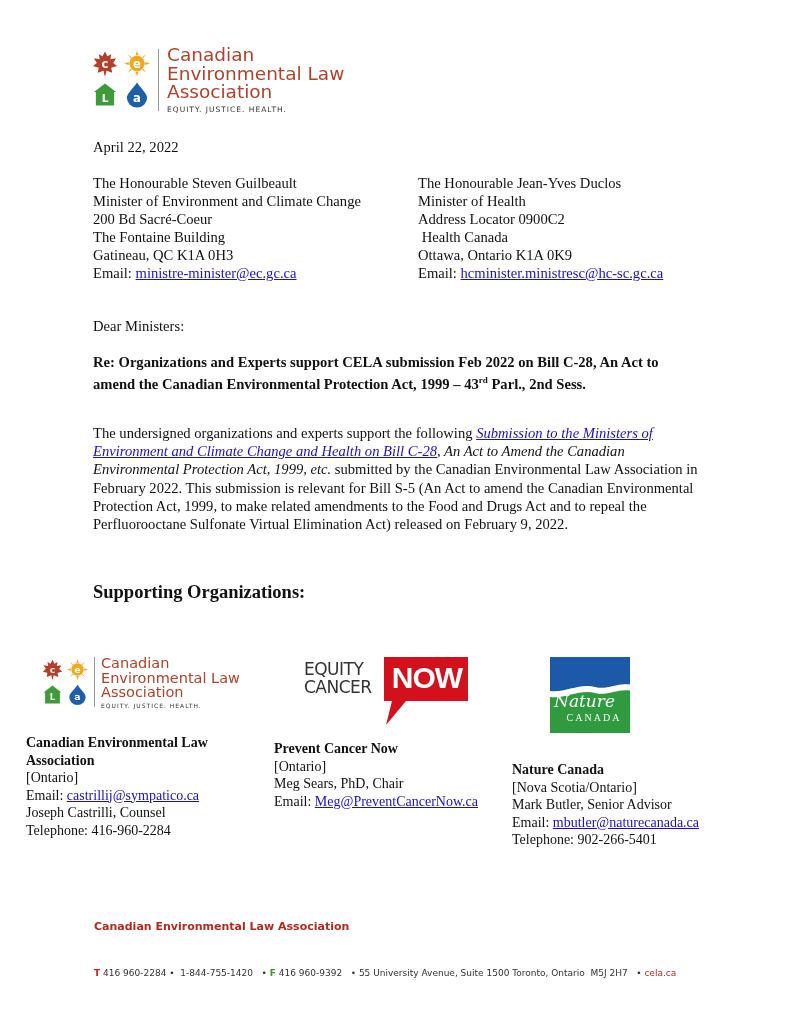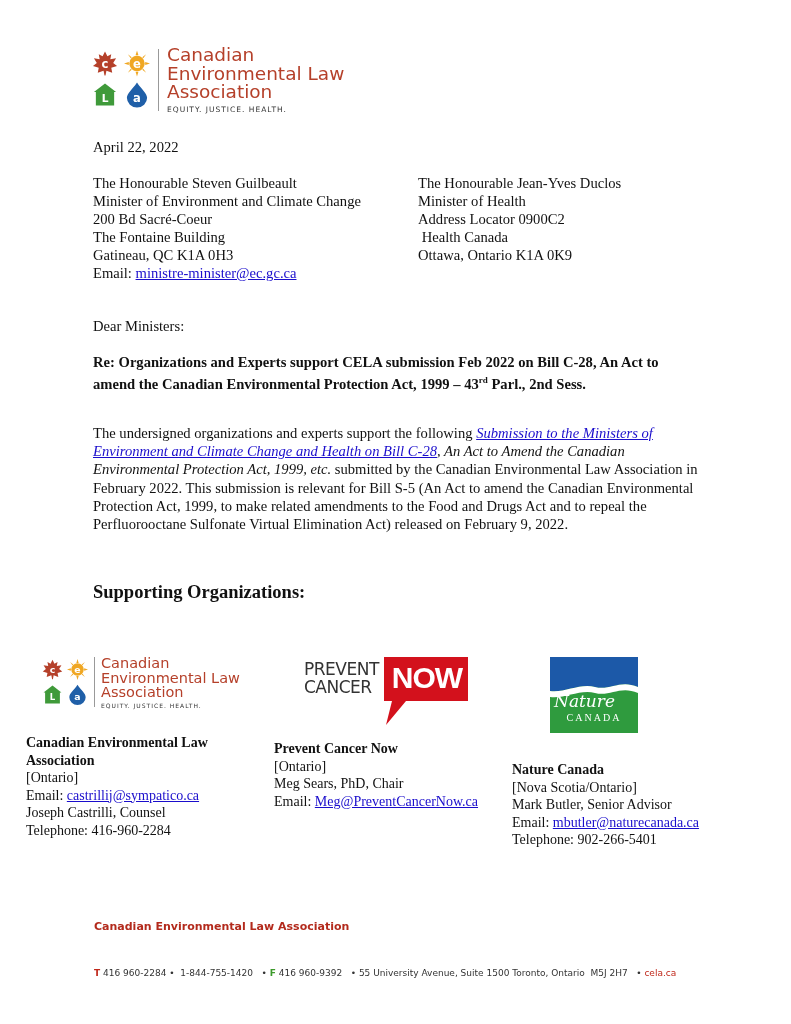--- a/index.html
+++ b/index.html
@@ -94,20 +94,21 @@
   <div class="line">Gatineau, QC K1A 0H3</div>
   <div class="line"><span>Email: </span><span class="link">ministre-minister@ec.gc.ca</span></div>
 </div>
 
 <div class="abs" style="left:418px; top:174px;">
   <div class="line">The Honourable Jean-Yves Duclos</div>
   <div class="line">Minister of Health</div>
   <div class="line">Address Locator 0900C2</div>
   <div class="line" style="white-space:pre;"> Health Canada</div>
   <div class="line">Ottawa, Ontario K1A 0K9</div>
+  <div class="line"><span>Email: </span><span class="link">hcminister.ministresc@hc-sc.gc.ca</span></div>
 </div>
 
 <div class="abs line" style="left:93px; top:317px;">Dear Ministers:</div>
 
 <div class="abs bold" style="left:93px; top:353px; line-height:18px;">
   <div class="line">Re: Organizations and Experts support CELA submission Feb 2022 on Bill C-28, An Act to</div>
   <div class="line"><span>amend the Canadian Environmental Protection Act, 1999 – 43</span><sup style="font-size:9px;">rd</sup><span> Parl., 2nd Sess.</span></div>
 </div>
 
 <div class="abs para" style="left:93px; top:424px; width:605px;"><span>The undersigned organizations and experts support the following </span><span class="link ital">Submission to the Ministers of Environment and Climate Change and Health on Bill C-28</span><span class="ital">, An Act to Amend the Canadian Environmental Protection Act, 1999, etc.</span><span> submitted by the Canadian Environmental Law Association in February 2022.  This submission is relevant for Bill S-5 (An Act to amend the Canadian Environmental Protection Act, 1999, to make related amendments to the Food and Drugs Act and to repeal the Perfluorooctane Sulfonate Virtual Elimination Act) released on February 9, 2022.</span></div>
@@ -157,30 +158,30 @@
       <span class="l1">Canadian</span>
       <span class="l1">Environmental Law</span>
       <span class="l1">Association</span>
     </div>
     <div class="logo-tag" style="font-size:6px; margin-top:2px;">EQUITY. JUSTICE. HEALTH.</div>
   </div>
 </div>
 
 <div class="abs" style="left:304px; top:657px; width:165px; height:68px;">
   <div class="abs" style="left:0; top:3px; font-family:'DejaVu Sans', sans-serif; font-size:17px; line-height:18px; color:#333; letter-spacing:-0.5px;">
-    <div>PREVENT</div>
+    <div>EQUITY</div>
     <div>CANCER</div>
   </div>
   <svg class="abs" style="left:80px; top:0;" width="84" height="68" viewBox="0 0 84 68">
     <path d="M0 0 H84 V44 H22 L2 68 L8 44 H0 Z" fill="#d3111c"></path>
   </svg>
   <div class="abs" style="left:84px; top:4px; width:78px; text-align:center; font-family:'Liberation Sans', sans-serif; font-weight:bold; font-size:30px; color:#fff; letter-spacing:-1px; line-height:34px;">NOW</div>
 </div>
 
-<div class="abs" style="left:550px; top:657px; width:88px; height:76px; overflow:hidden;">
+<div class="abs" style="left:550px; top:657px; width:80px; height:76px; overflow:hidden;">
   <svg width="88" height="76" viewBox="0 0 88 76">
     <rect x="0" y="0" width="88" height="76" fill="#2f9b3e"></rect>
     <path d="M0 0 H88 V30 C70 22 60 34 45 30 C30 26 15 36 0 34 Z" fill="#1c59a8"></path>
     <path d="M0 34 C15 36 30 26 45 30 C60 34 70 22 88 30 V36 C70 28 60 40 45 36 C30 32 15 42 0 40 Z" fill="#ffffff"></path>
   </svg>
   <div class="abs" style="left:4px; top:34px; font-family:'DejaVu Serif', serif; font-style:italic; font-size:17px; color:#fff;">Nature</div>
   <div class="abs" style="left:0; top:55px; width:88px; text-align:center; font-family:Liberation Serif, serif; font-size:10px; color:#fff; letter-spacing:2px;">CANADA</div>
 </div>
 
 <div class="abs org-block" style="left:26px; top:734px; width:230px;">

